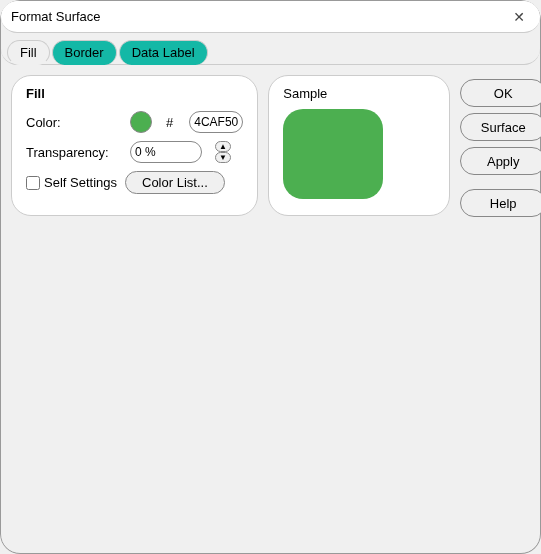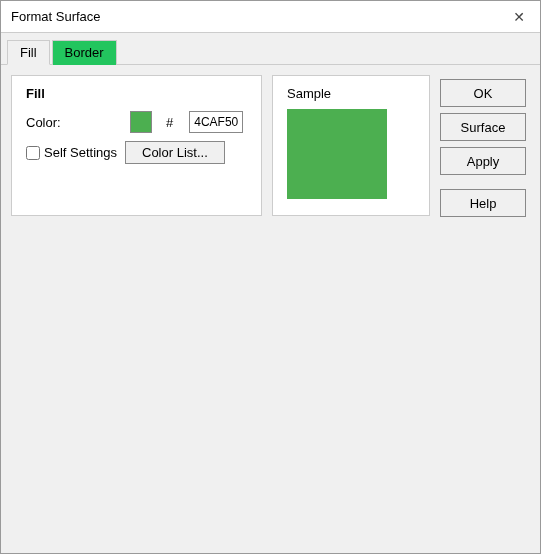--- a/index.html
+++ b/index.html
@@ -1,15 +1,15 @@
 <!DOCTYPE html>
 <html><head>
   <meta charset="utf-8">
   <style>
-    * { box-sizing: border-box; margin: 0; padding: 0; }
+    * { box-sizing: border-box; margin: 0; padding: 0; border-radius: 20px; }
     body {
       background: #f0f0f0;
       font-family: "Segoe UI", Tahoma, Geneva, Verdana, sans-serif;
       font-size: 13px;
       display: flex;
       align-items: center;
       justify-content: center;
       width: 541px;
       height: 554px;
     }
@@ -52,21 +52,21 @@
       display: flex;
       background: #f0f0f0;
       padding: 6px 6px 0 6px;
       border-bottom: 1px solid #ccc;
     }
     .tab {
       padding: 4px 12px;
       border: 1px solid #ccc;
       border-bottom: none;
       cursor: pointer;
-      background: #22c55e;
+      background: #14b8a6;
       margin-right: 2px;
       font-size: 13px;
       color: #000;
       position: relative;
       bottom: -1px;
     }
     .tab.active {
       background: #f0f0f0;
       border-bottom: 1px solid #f0f0f0;
       z-index: 1;
@@ -218,48 +218,59 @@
     </button>
   </div>
 
   <div class="tabs">
     <div class="tab active">
       <span>Fill</span>
     </div>
     <div class="tab">
       <span>Border</span>
     </div>
+    <div class="tab">
+      <span>Data Label</span>
+    </div>
   </div>
 
   <div class="content-area">
     <div class="main-panel">
 
       <div class="panels-row">
 
         <div class="fill-group" style="flex:1;">
           <div class="group-title">Fill</div>
 
           <div class="form-row">
             <span class="form-label">Color:</span>
             <div class="color-swatch" style="background:#4CAF50;"></div>
             <span class="hash-label">#</span>
             <input class="hex-input" type="text" value="4CAF50" style="">
           </div>
 
+          <div class="form-row">
+            <span class="form-label">Transparency:</span>
+            <input class="transparency-input" type="text" value="0 %" style="">
+            <div class="spinner-btn">
+              <div class="spinner-arrow">▲</div>
+              <div class="spinner-arrow">▼</div>
+            </div>
+          </div>
 
           <div class="self-settings-row">
             <label class="checkbox-label">
               <input type="checkbox" style="">
               <span>Self Settings</span>
             </label>
             <button class="color-list-btn">Color List...</button>
           </div>
         </div>
 
-        <div class="sample-group" style="width:158px;">
+        <div class="sample-group" style="width:182px;">
           <div class="sample-title">Sample</div>
           <div class="sample-box" style="background:#4CAF50;"></div>
         </div>
 
       </div>
     </div>
 
     <div class="right-buttons">
       <button class="action-btn">OK</button>
       <button class="action-btn">Surface</button>

